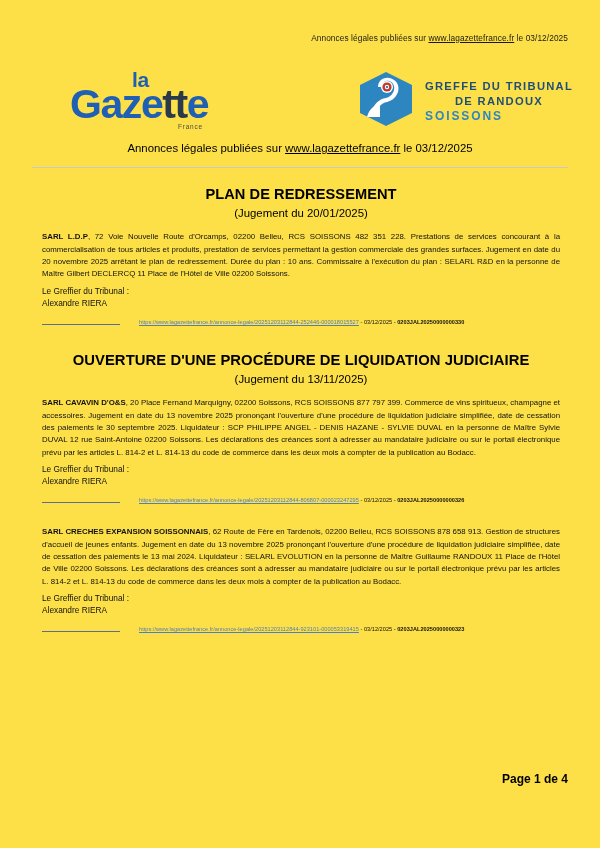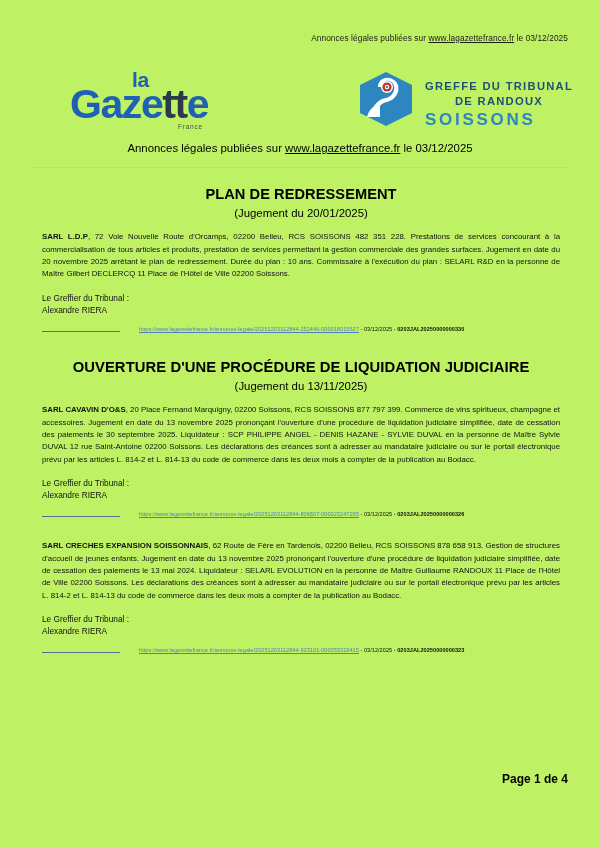--- a/index.html
+++ b/index.html
@@ -8,21 +8,21 @@
     background: #ffffff;
   }
   body {
     font-family: "Liberation Sans", sans-serif;
     color: #000000;
   }
   .page {
     position: relative;
     width: 600px;
     height: 848px;
-    background: #bef264;
+    background: #fde047;
     box-sizing: border-box;
     overflow: hidden;
   }
 
   
   .top-meta {
     position: absolute;
     top: 33px;
     left: 0;
     right: 32px;
@@ -106,21 +106,21 @@
   }
   .greffe-l1, .greffe-l2 {
     font-size: 11.2px;
     font-weight: bold;
     color: #1f4e79;
     letter-spacing: 0.115em;
     white-space: nowrap;
     text-align: center;
   }
   .greffe-l3 {
-    font-size: 17px;
+    font-size: 12px;
     font-weight: bold;
     color: #2e86c1;
     letter-spacing: 0.16em;
     white-space: nowrap;
   }
 
   
   .pub-line {
     position: absolute;
     top: 142px;
@@ -176,21 +176,21 @@
     color: #111;
     margin: 0;
   }
   .ann-body b {
     font-weight: bold;
   }
 
   .greffier {
     font-size: 8.3px;
     line-height: 1.45;
-    margin-top: 11px;
+    margin-top: 4px;
     color: #111;
   }
 
   .ref-row {
     position: relative;
     margin-top: 11px;
     height: 14px;
   }
   .ref-rule {
     position: absolute;

